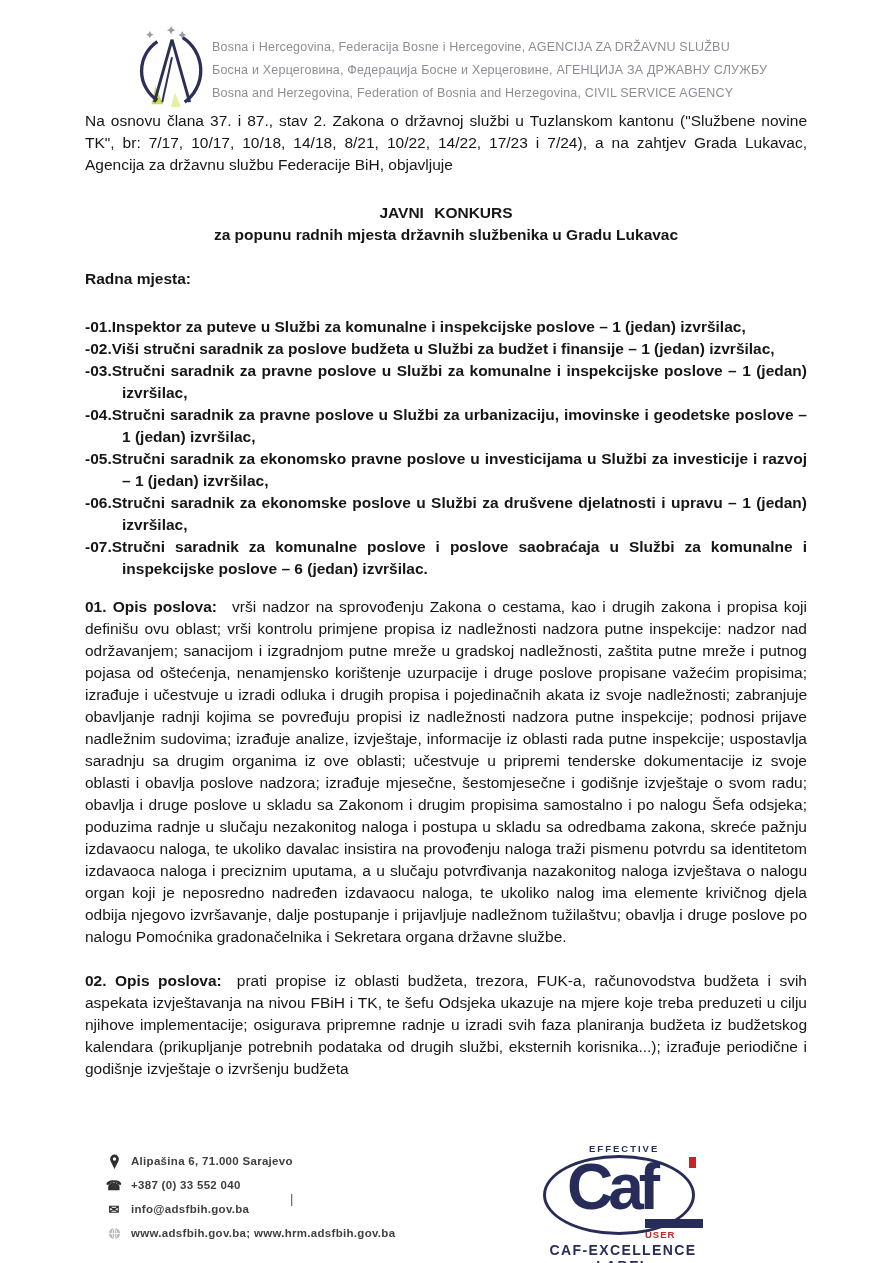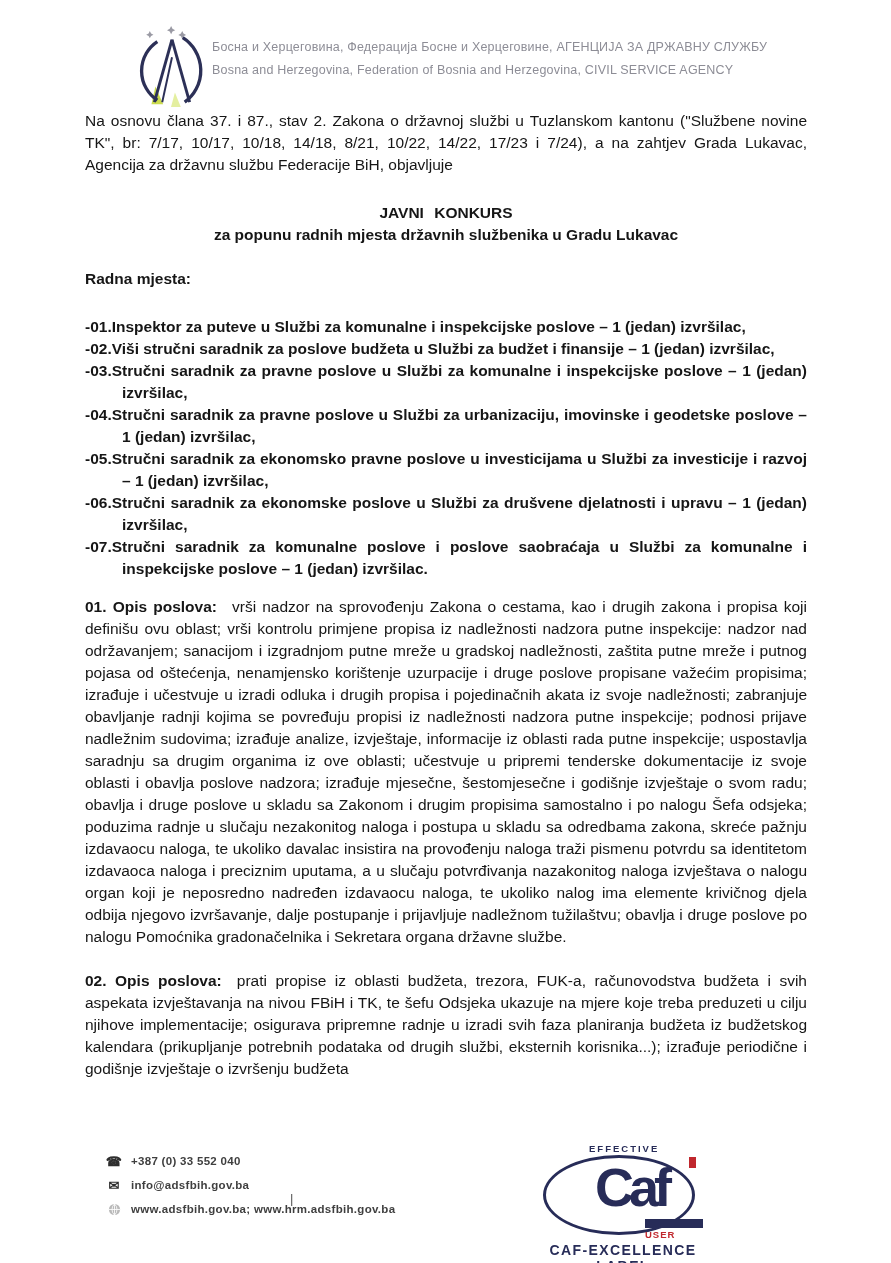--- a/index.html
+++ b/index.html
@@ -29,22 +29,22 @@
   .contact{position:absolute;left:104px;top:6px;}
   .contact-row{display:flex;align-items:center;height:24px;color:#3f3f3f;
     font-size:11.5px;font-weight:bold;letter-spacing:.3px;}
   .contact-icon{width:20px;display:inline-flex;justify-content:center;margin-right:7px;
     color:#2e2e2e;font-size:13px;}
   .page-divider{position:absolute;left:290px;top:48px;color:#555;font-size:13px;}
   
   .caf{position:absolute;left:543px;top:0px;width:178px;height:110px;}
   .caf-oval{position:absolute;left:0;top:12px;width:146px;height:74px;
     border:3px solid #272c58;border-radius:50%;}
-  .caf-word{position:absolute;left:24px;top:2px;font-size:54px;font-weight:bold;
-    color:#272c58;letter-spacing:-5px;line-height:84px;margin-left:28px;}
+  .caf-word{position:absolute;left:24px;top:2px;font-size:64px;font-weight:bold;
+    color:#272c58;letter-spacing:-5px;line-height:84px;}
   .caf-dot{position:absolute;left:146px;top:14px;width:7px;height:11px;background:#c0272d;}
   .caf-effective{position:absolute;left:42px;top:0px;background:#fff;padding:0 4px;
     font-size:9.5px;font-weight:bold;color:#272c58;letter-spacing:2px;}
   .caf-bar{position:absolute;left:102px;top:76px;width:58px;height:9px;background:#272c58;}
   .caf-user{position:absolute;left:102px;top:86px;color:#c0272d;font-weight:bold;
     font-size:9.5px;letter-spacing:1px;}
   .caf-label{position:absolute;left:-8px;top:99px;width:176px;text-align:center;
     color:#272c58;font-weight:bold;font-size:14px;letter-spacing:1.4px;}
 </style>
 </head>
@@ -67,20 +67,21 @@
 
         <path d="M30 20 A36 36 0 0 0 30 80" fill="none" stroke="#2c3057" stroke-width="3.4"></path>
         <path d="M56 16 A40 40 0 0 1 58 82" fill="none" stroke="#2c3057" stroke-width="3.4"></path>
 
         <path d="M45 18 L27 82" fill="none" stroke="#2c3057" stroke-width="3"></path>
         <path d="M45 18 L63 82" fill="none" stroke="#2c3057" stroke-width="3"></path>
         <path d="M45 36 L35 82" fill="none" stroke="#2c3057" stroke-width="2"></path>
       </svg>
     </div>
     <div class="header-lines">
+      <div>Bosna i Hercegovina, Federacija Bosne i Hercegovine, AGENCIJA ZA DRŽAVNU SLUŽBU</div>
       <div>Босна и Херцеговина, Федерација Босне и Херцеговине, АГЕНЦИЈА ЗА ДРЖАВНУ СЛУЖБУ</div>
       <div>Bosna and Herzegovina, Federation of Bosnia and Herzegovina, CIVIL SERVICE AGENCY</div>
     </div>
   </header>
 
   <main class="doc-main">
 
     <p class="intro">Na osnovu člana 37. i 87., stav 2. Zakona o državnoj službi u Tuzlanskom kantonu ("Službene novine TK", br: 7/17, 10/17, 10/18, 14/18, 8/21, 10/22, 14/22, 17/23 i 7/24), a na zahtjev Grada Lukavac, Agencija za državnu službu Federacije BiH, objavljuje</p>
 
     <div class="title-block">
@@ -90,32 +91,42 @@
 
     <p class="positions-heading">Radna mjesta:</p>
 
     <div class="positions">
       <div class="pos-item"><span>-01.</span><span>Inspektor za puteve u Službi za komunalne i inspekcijske poslove – 1 (jedan) izvršilac,</span></div>
       <div class="pos-item"><span>-02.</span><span>Viši stručni saradnik za poslove budžeta u Službi za budžet i finansije – 1 (jedan) izvršilac,</span></div>
       <div class="pos-item"><span>-03.</span><span>Stručni saradnik za pravne poslove u Službi za komunalne i inspekcijske poslove – 1 (jedan) izvršilac,</span></div>
       <div class="pos-item"><span>-04.</span><span>Stručni saradnik za pravne poslove u Službi za urbanizaciju, imovinske i geodetske poslove – 1 (jedan) izvršilac,</span></div>
       <div class="pos-item"><span>-05.</span><span>Stručni saradnik za ekonomsko pravne poslove u investicijama u Službi za investicije i razvoj – 1 (jedan) izvršilac,</span></div>
       <div class="pos-item"><span>-06.</span><span>Stručni saradnik za ekonomske poslove u Službi za drušvene djelatnosti i upravu – 1 (jedan) izvršilac,</span></div>
-      <div class="pos-item"><span>-07.</span><span>Stručni saradnik za komunalne poslove i poslove saobraćaja u Službi za komunalne i inspekcijske poslove – 1 (jedan) izvršilac.</span></div>
+      <div class="pos-item"><span>-07.</span><span>Stručni saradnik za komunalne poslove i poslove saobraćaja u Službi za komunalne i inspekcijske poslove – 6 (jedan) izvršilac.</span></div>
     </div>
 
     <p class="section-par"><span class="section-label">01. Opis poslova:</span><span>vrši nadzor na sprovođenju Zakona o cestama, kao i drugih zakona i propisa koji definišu ovu oblast; vrši kontrolu primjene propisa iz nadležnosti nadzora putne inspekcije: nadzor nad održavanjem; sanacijom i izgradnjom putne mreže u gradskoj nadležnosti, zaštita putne mreže i putnog pojasa od oštećenja, nenamjensko korištenje uzurpacije i druge poslove propisane važećim propisima; izrađuje i učestvuje u izradi odluka i drugih propisa i pojedinačnih akata iz svoje nadležnosti; zabranjuje obavljanje radnji kojima se povređuju propisi iz nadležnosti nadzora putne inspekcije; podnosi prijave nadležnim sudovima; izrađuje analize, izvještaje, informacije iz oblasti rada putne inspekcije; uspostavlja saradnju sa drugim organima iz ove oblasti; učestvuje u pripremi tenderske dokumentacije iz svoje oblasti i obavlja poslove nadzora; izrađuje mjesečne, šestomjesečne i godišnje izvještaje o svom radu; obavlja i druge poslove u skladu sa Zakonom i drugim propisima samostalno i po nalogu Šefa odsjeka; poduzima radnje u slučaju nezakonitog naloga i postupa u skladu sa odredbama zakona, skreće pažnju izdavaocu naloga, te ukoliko davalac insistira na provođenju naloga traži pismenu potvrdu sa identitetom izdavaoca naloga i preciznim uputama, a u slučaju potvrđivanja nazakonitog naloga izvještava o nalogu organ koji je neposredno nadređen izdavaocu naloga, te ukoliko nalog ima elemente krivičnog djela odbija njegovo izvršavanje, dalje postupanje i prijavljuje nadležnom tužilaštvu; obavlja i druge poslove po nalogu Pomoćnika gradonačelnika i Sekretara organa državne službe.</span></p>
 
     <p class="section-par"><span class="section-label">02. Opis poslova:</span><span>prati propise iz oblasti budžeta, trezora, FUK-a, računovodstva budžeta i svih aspekata izvještavanja na nivou FBiH i TK, te šefu Odsjeka ukazuje na mjere koje treba preduzeti u cilju njihove implementacije; osigurava pripremne radnje u izradi svih faza planiranja budžeta iz budžetskog kalendara (prikupljanje potrebnih podataka od drugih službi, eksternih korisnika...); izrađuje periodične i godišnje izvještaje o izvršenju budžeta</span></p>
 
   </main>
 
   <footer class="doc-footer">
 
     <div class="contact">
+      <div class="contact-row">
+        <span class="contact-icon">
+          <svg width="13" height="15" viewBox="0 0 13 15">
+              <circle cx="6.5" cy="5" r="4.4" fill="#2e2e2e"></circle>
+              <path d="M6.5 15 L2.6 7.2 H10.4 Z" fill="#2e2e2e"></path>
+              <circle cx="6.5" cy="5" r="1.7" fill="#fff"></circle>
+            </svg>
+        </span>
+        <span>Alipašina 6, 71.000 Sarajevo</span>
+      </div>
       <div class="contact-row">
         <span class="contact-icon">☎</span>
         <span>+387 (0) 33 552 040</span>
       </div>
       <div class="contact-row">
         <span class="contact-icon">✉</span>
         <span>info@adsfbih.gov.ba</span>
       </div>
       <div class="contact-row">
         <span class="contact-icon">

